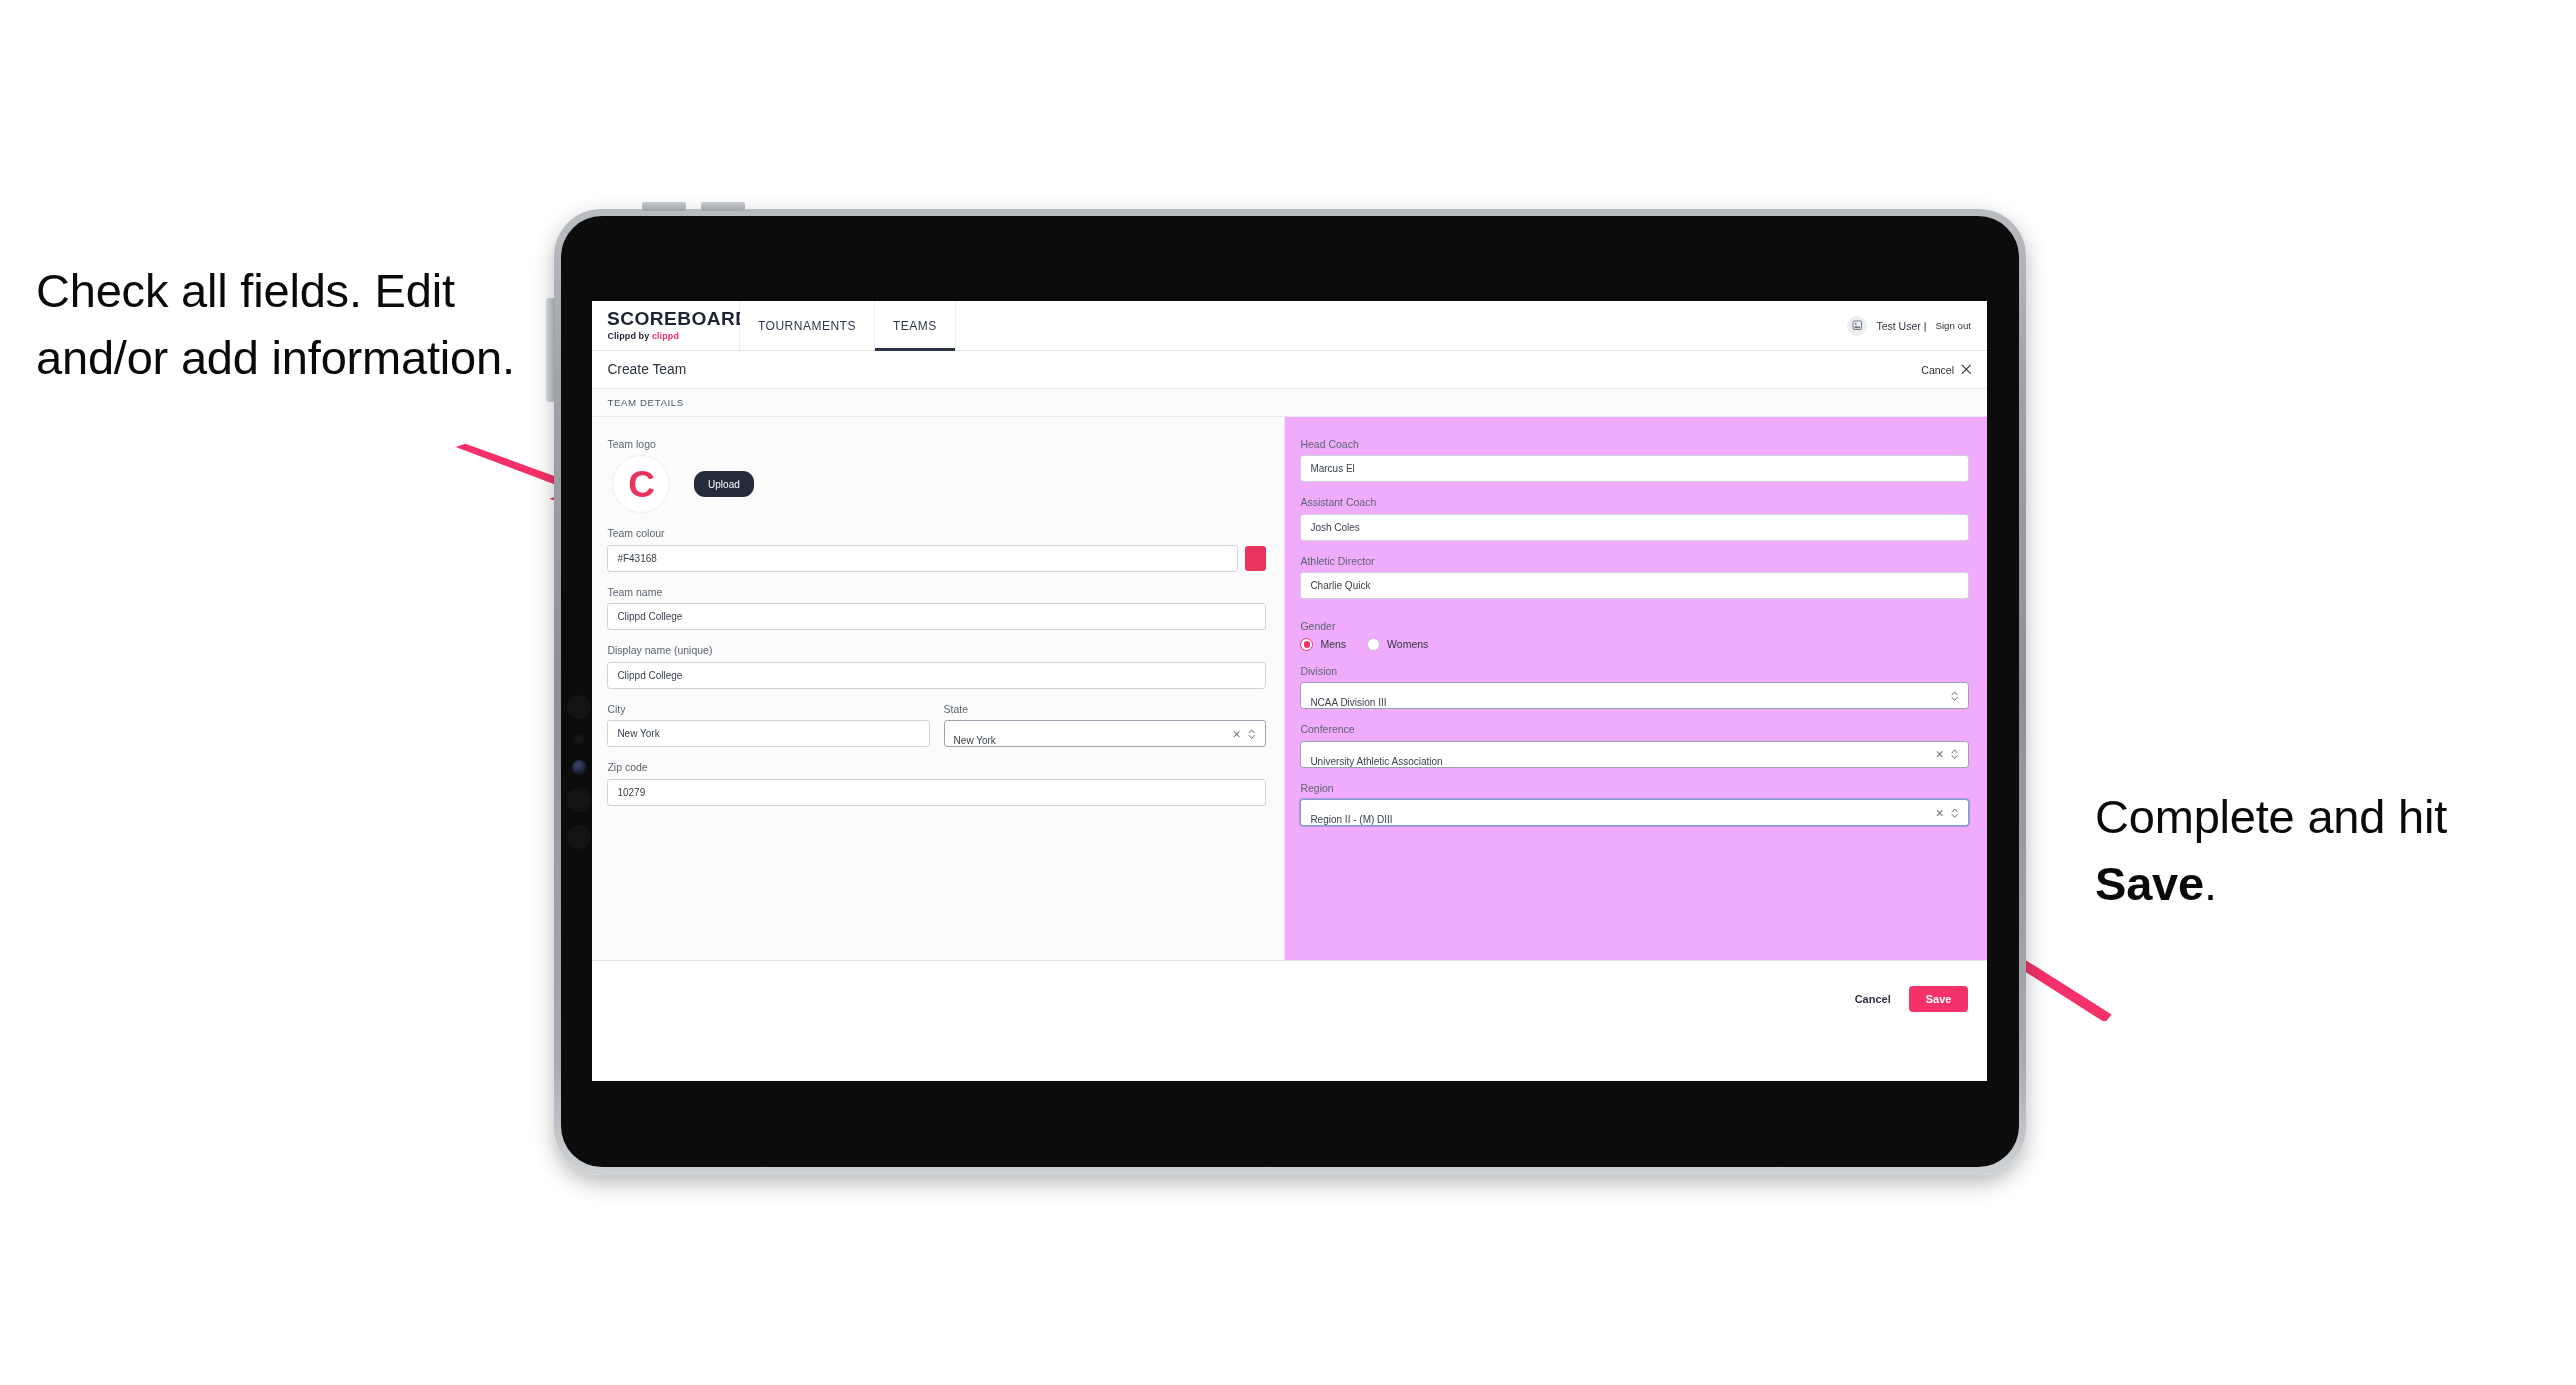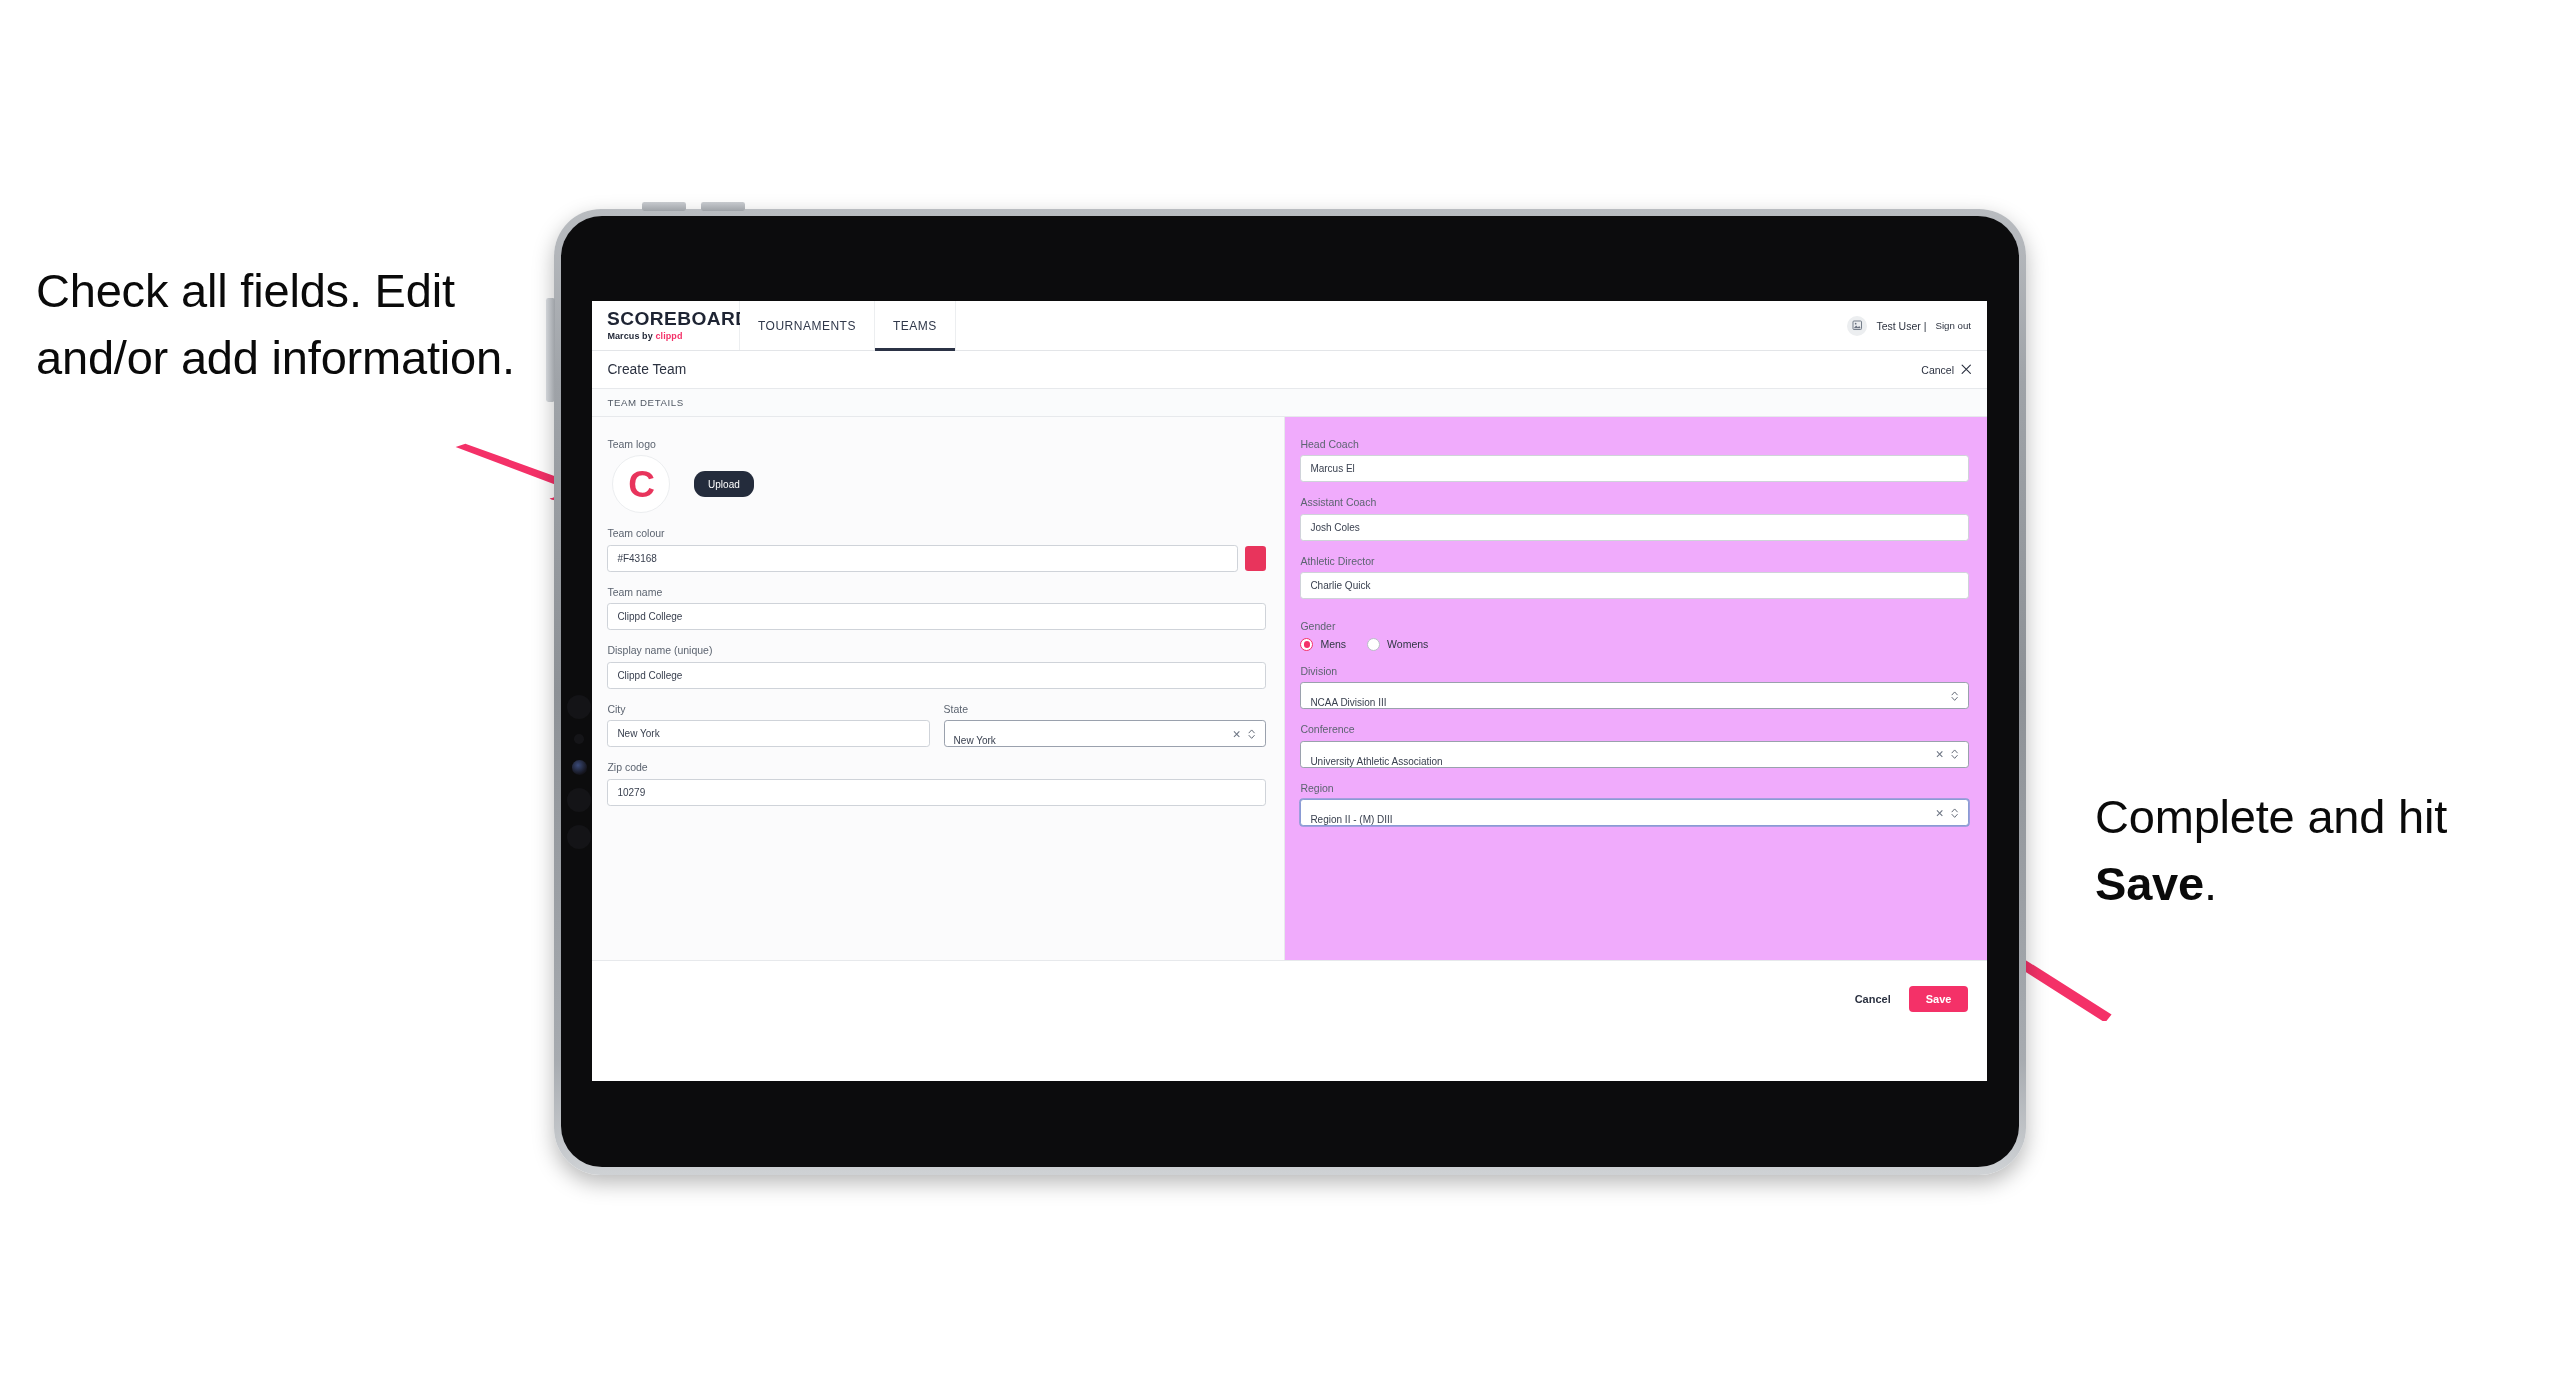--- a/index.html
+++ b/index.html
@@ -328,21 +328,21 @@
     <div class="lens" id="lens-3"></div>
     <div class="lens" id="lens-4"></div>
     <div class="lens" id="lens-5"></div>
   </div>
 
   <div id="app">
 
     <div id="navbar">
       <div id="brand">
         <div id="brand-title">SCOREBOARD</div>
-        <div id="brand-sub"><span>Marcus by </span><span class="pink">clippd</span></div>
+        <div id="brand-sub"><span>Clippd by </span><span class="pink">clippd</span></div>
       </div>
 
       <div class="navtab">
         <span>TOURNAMENTS</span>
       </div>
       <div class="navtab active">
         <span>TEAMS</span>
       </div>
 
       <div id="nav-spacer"></div>

